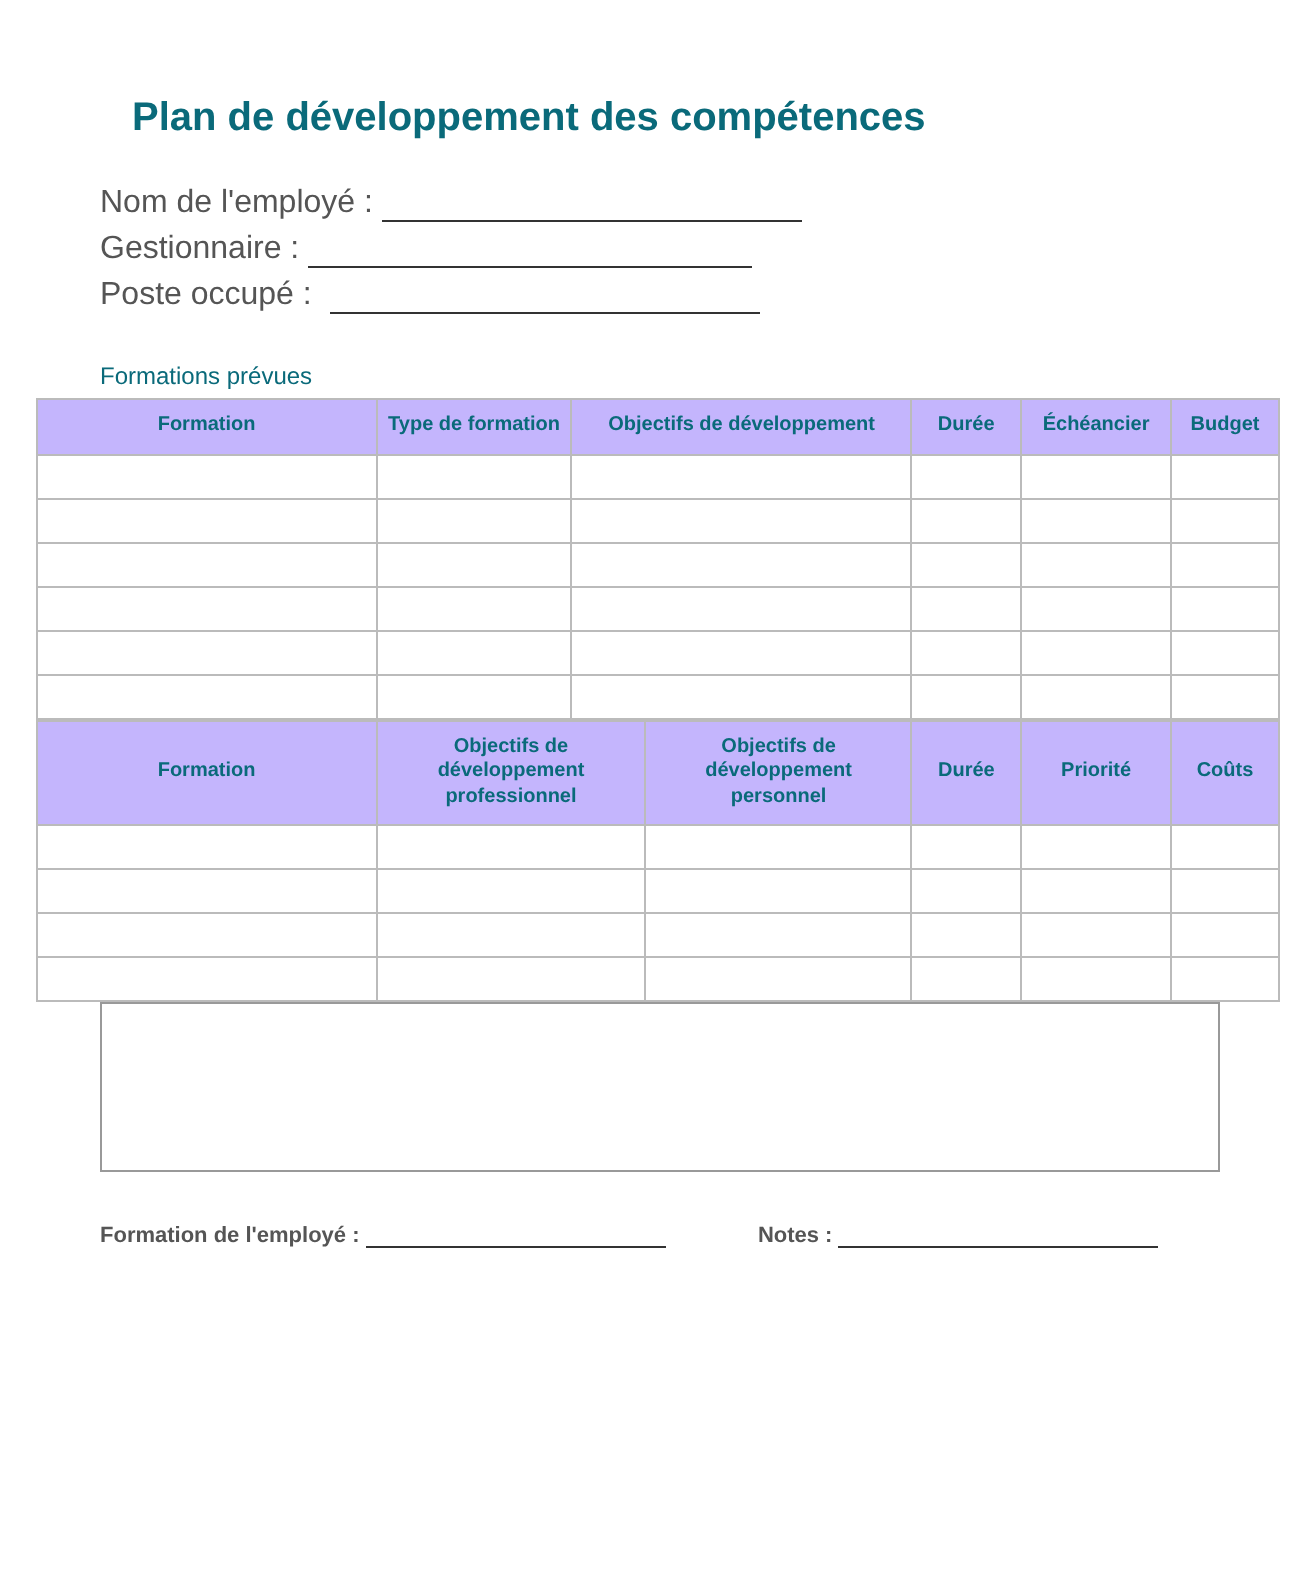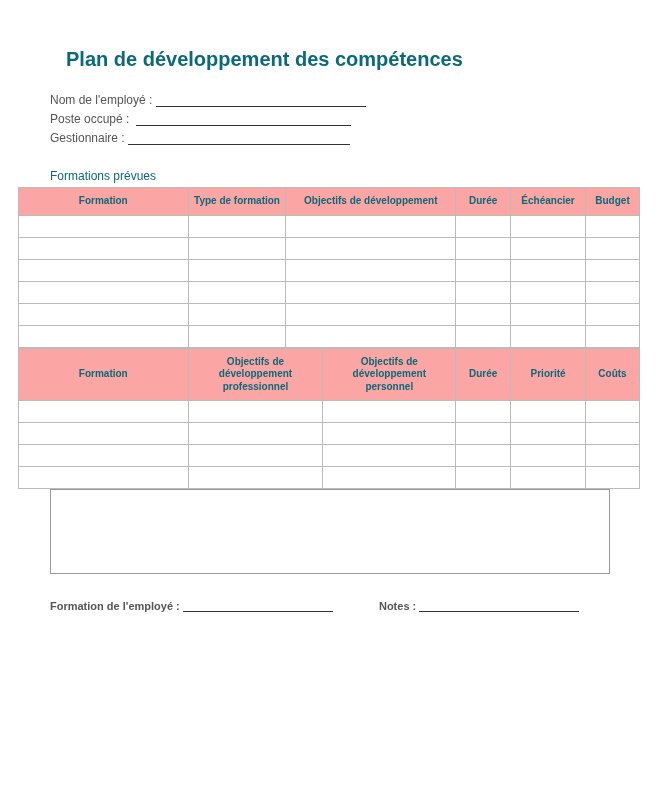--- a/index.html
+++ b/index.html
@@ -15,21 +15,21 @@
   .page {
     padding: 48px 18px 0 18px;
   }
   h1 {
     font-size: 20px;
     font-weight: bold;
     color: #0a6a7a;
     margin: 0 0 22px 48px;
   }
   .field-line {
-    font-size: 12px;
+    font-size: 16px;
     color: #555;
     margin: 0 0 5px 32px;
   }
   .blank {
     display: inline-block;
     border-bottom: 1px solid #333;
     height: 10px;
     vertical-align: bottom;
   }
   h2 {
@@ -37,21 +37,21 @@
     font-weight: normal;
     color: #0a6a7a;
     margin: 24px 0 4px 32px;
   }
   table {
     border-collapse: collapse;
     width: 622px;
     margin: 0;
   }
   th {
-    background: #fca5a5;
+    background: #c4b5fd;
     color: #0a6a7a;
     font-size: 10px;
     font-weight: bold;
     text-align: center;
     padding: 7px 4px;
     border: 1px solid #bbb;
     line-height: 1.25;
     vertical-align: middle;
   }
   td {
@@ -77,26 +77,26 @@
 <body>
 
 <div class="page">
   <h1>Plan de développement des compétences</h1>
 
   <div class="field-line">
     <span>Nom de l'employé :</span>
     <span class="blank" style="width:210px"></span>
   </div>
   <div class="field-line">
+    <span>Gestionnaire :</span>
+    <span class="blank" style="width:222px"></span>
+  </div>
+  <div class="field-line">
     <span>Poste occupé :</span>
     &nbsp;<span class="blank" style="width:215px"></span>
-  </div>
-  <div class="field-line">
-    <span>Gestionnaire :</span>
-    <span class="blank" style="width:222px"></span>
   </div>
 
   <h2>Formations prévues</h2>
   <table>
     <colgroup>
       <col style="width:170px">
         <col style="width:98px">
         <col style="width:170px">
       <col style="width:55px">
         <col style="width:75px">

